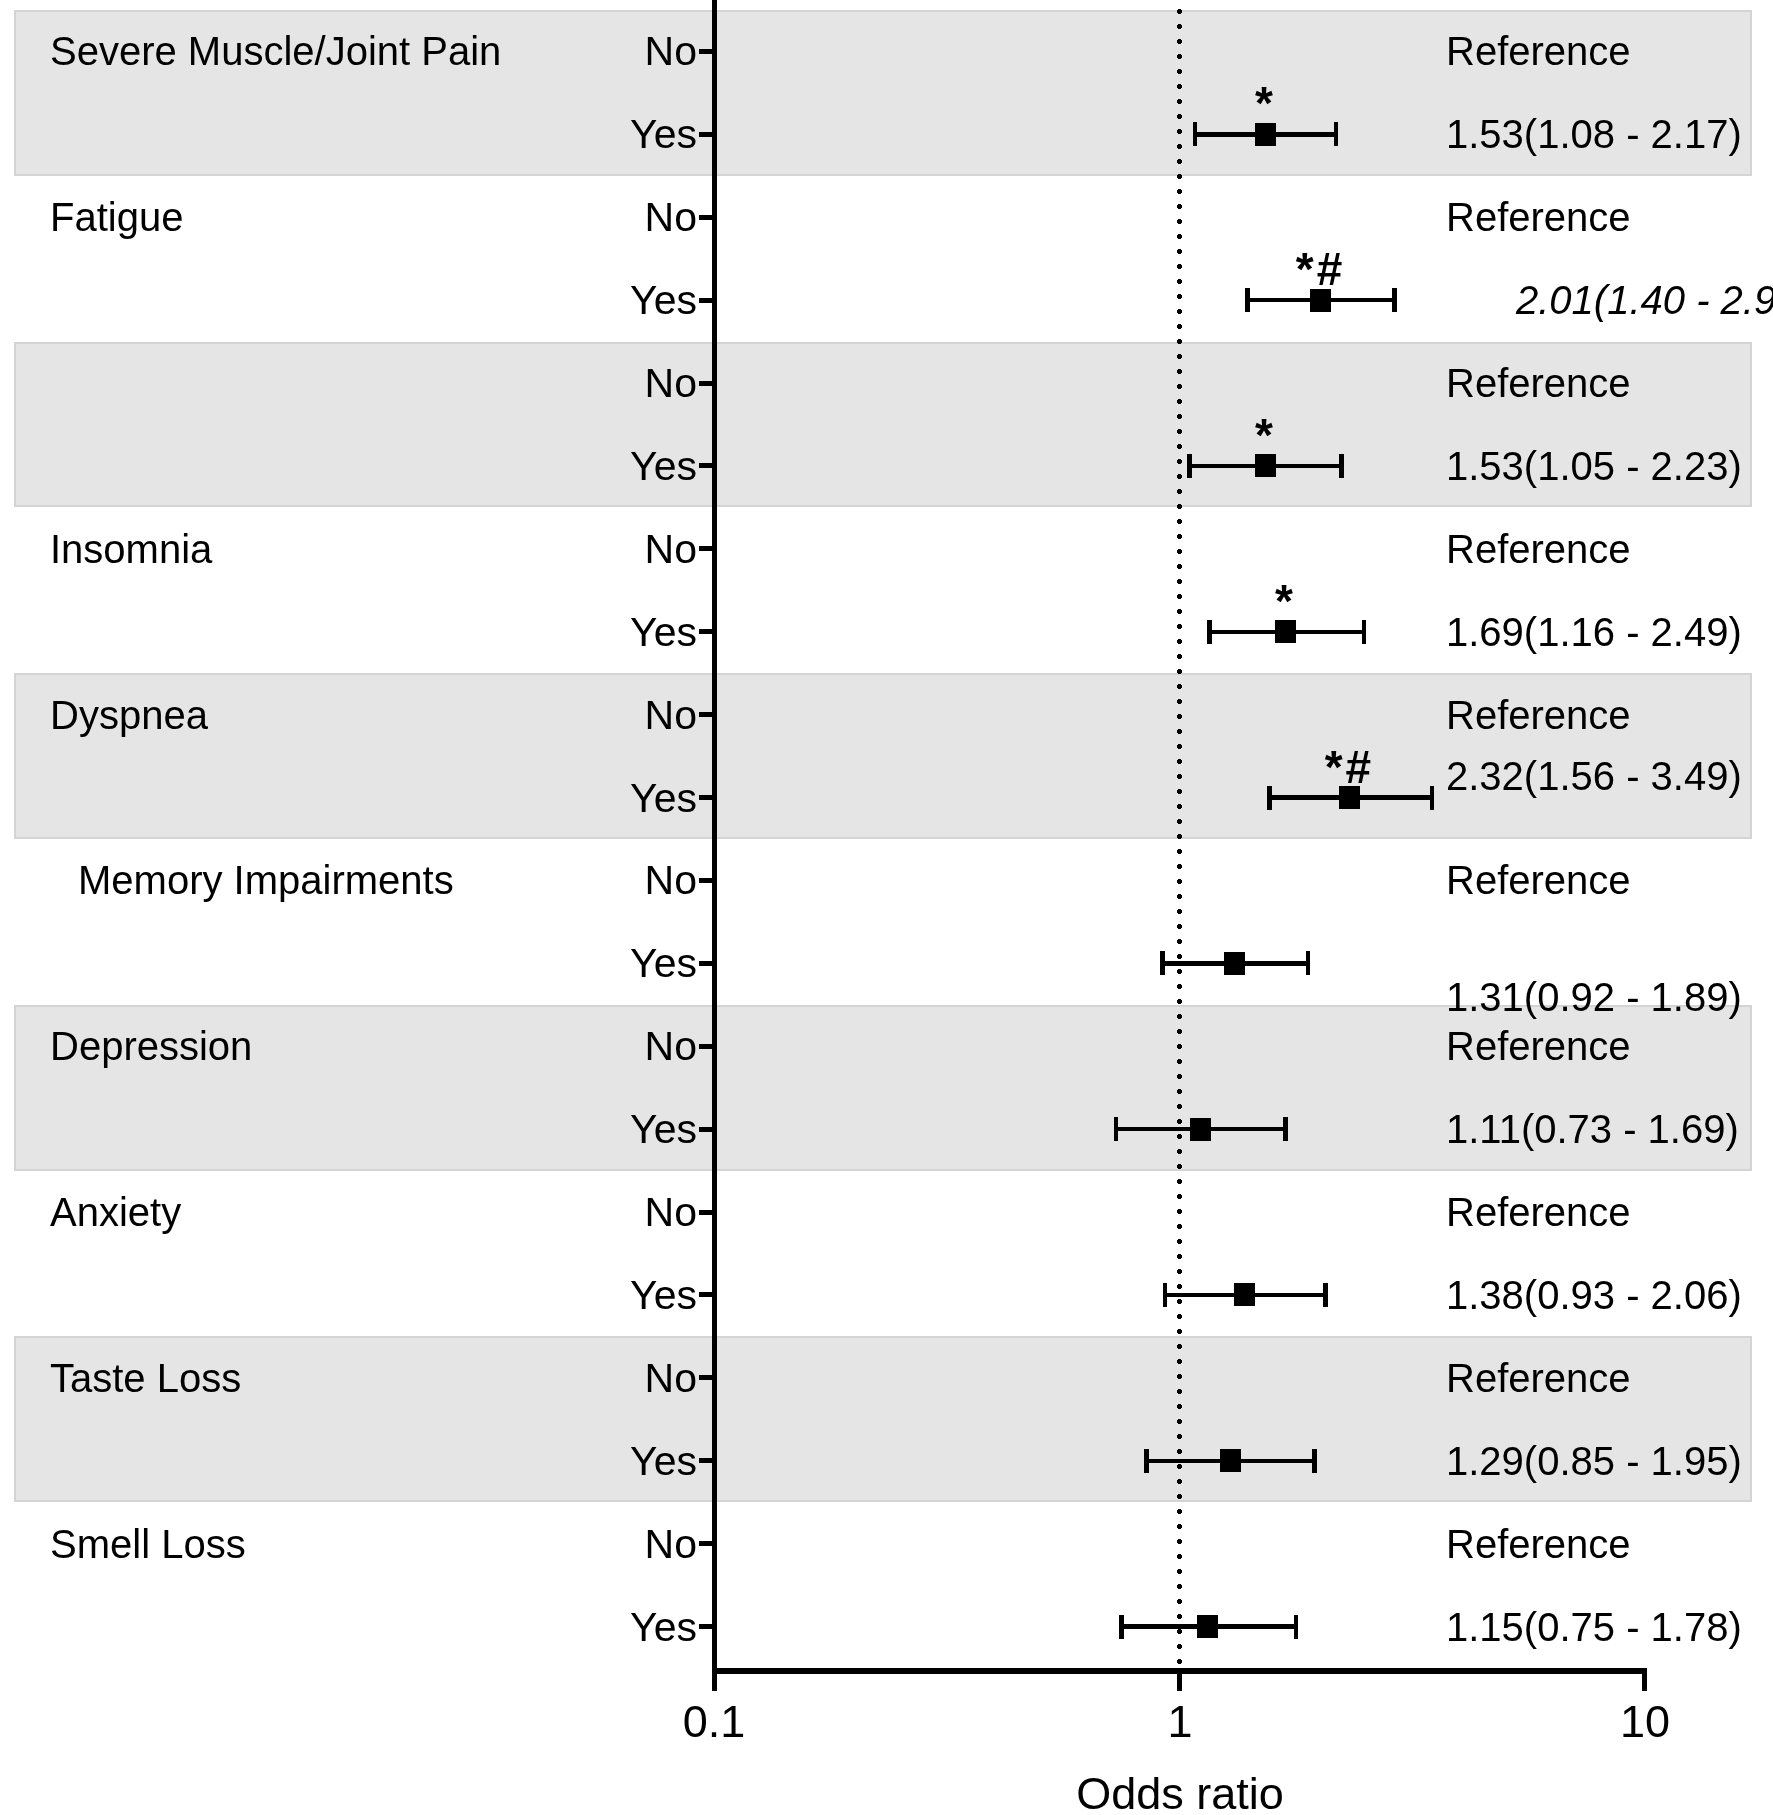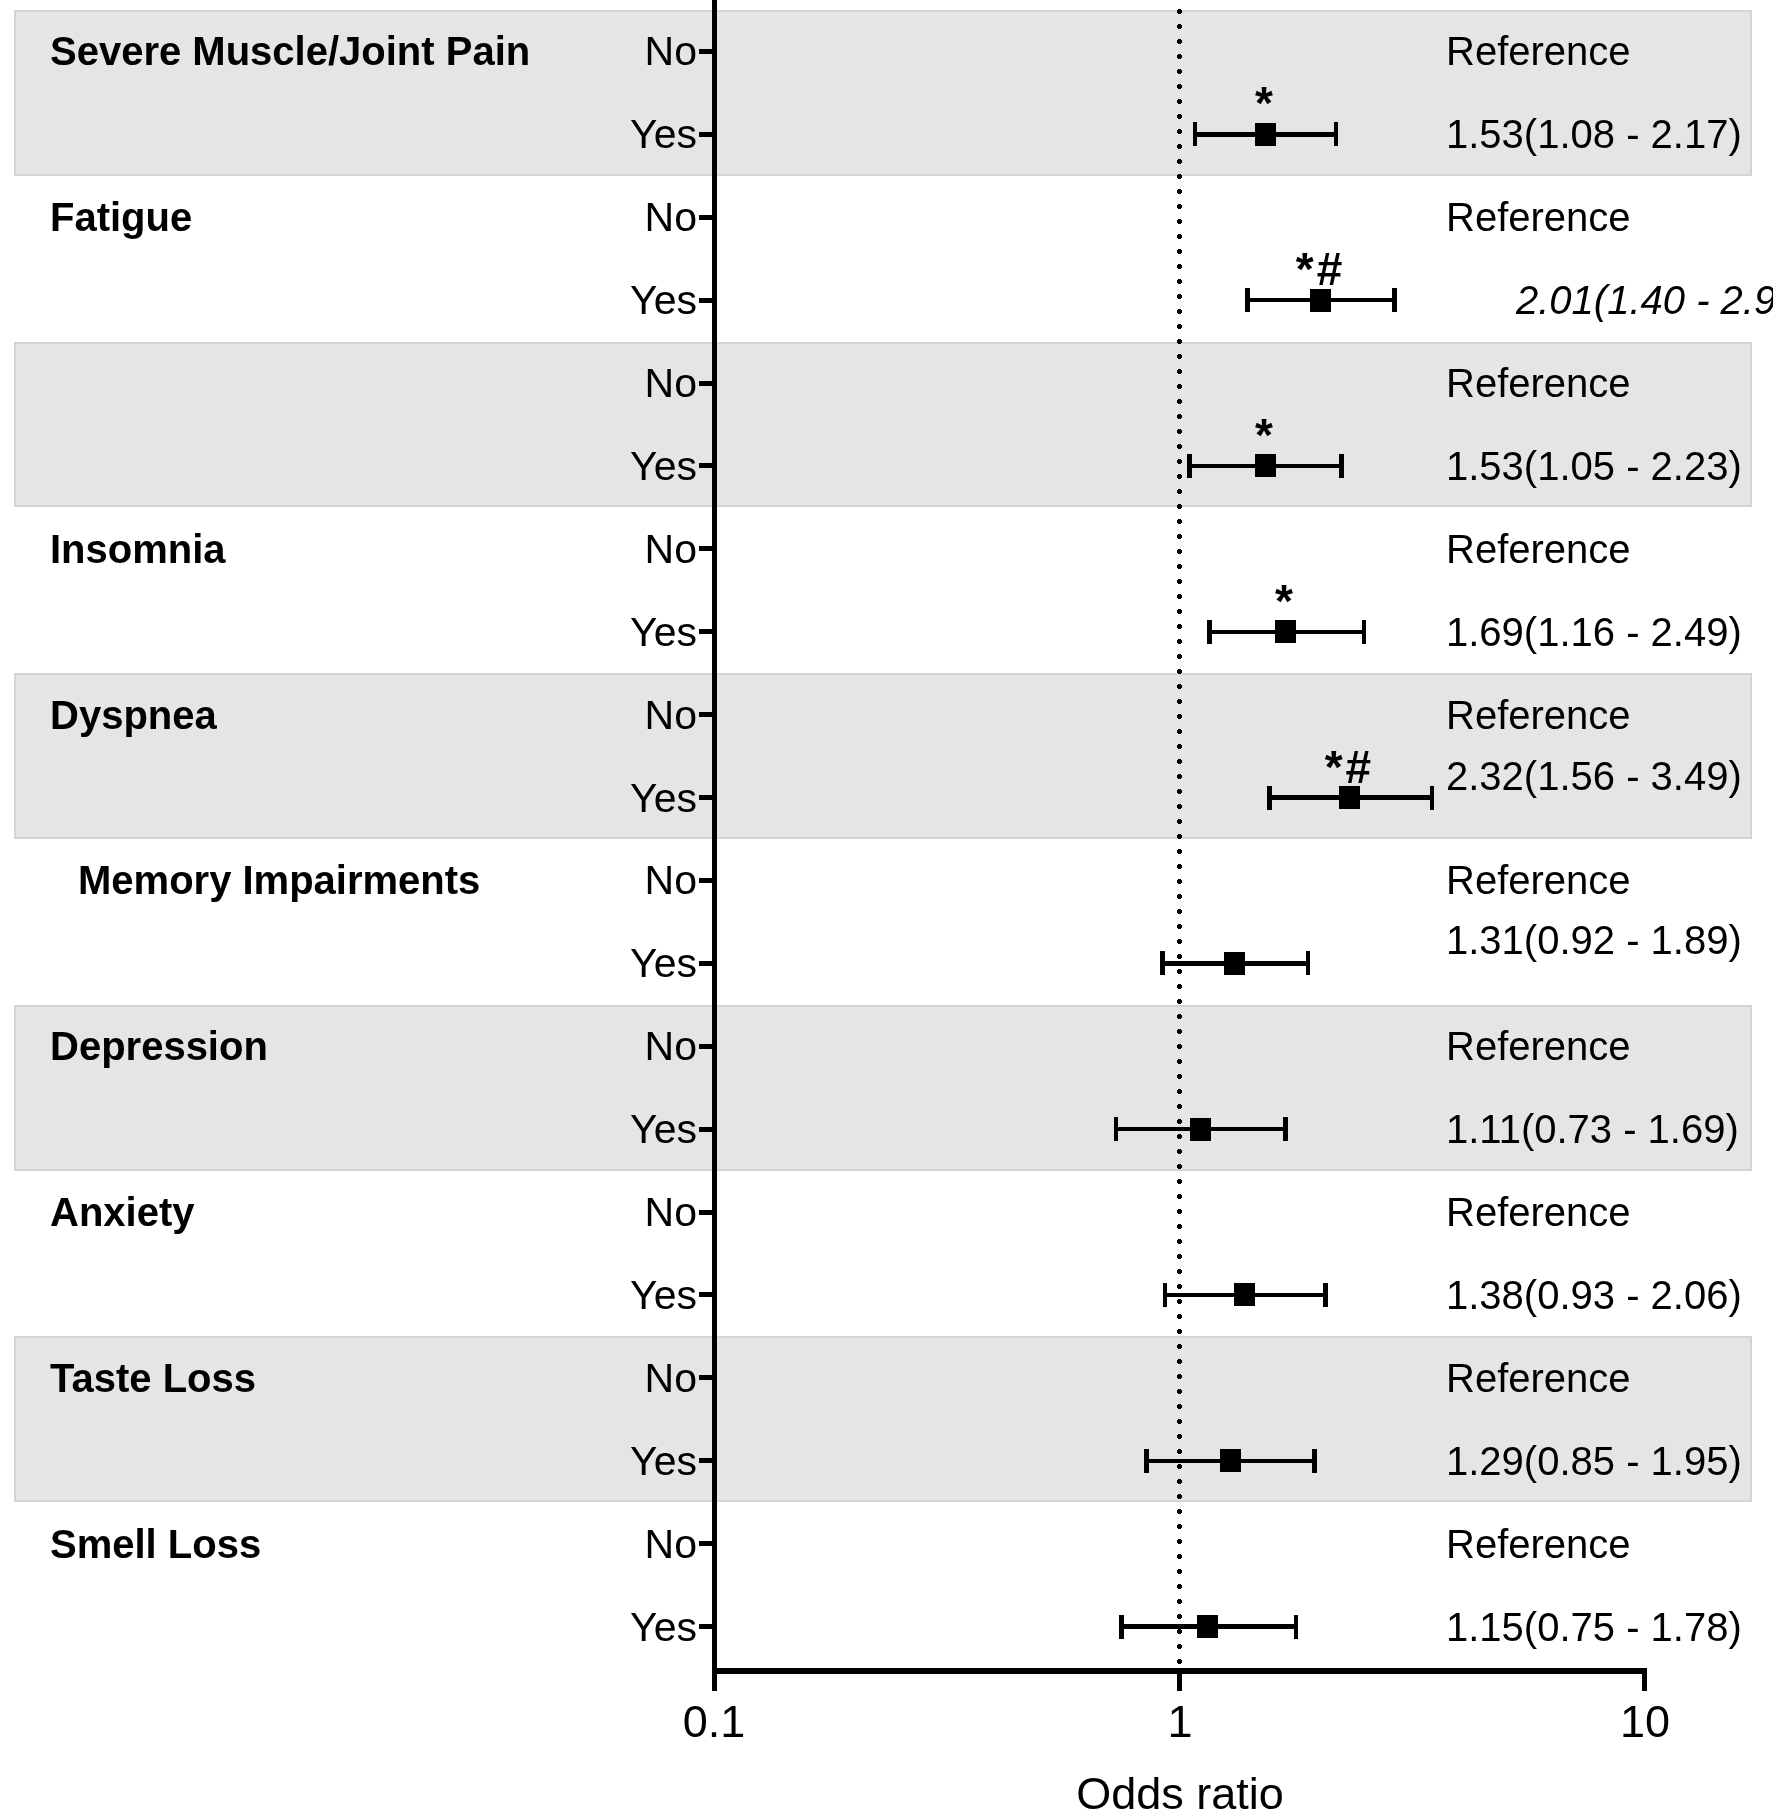--- a/index.html
+++ b/index.html
@@ -26,21 +26,21 @@
     background-size:5px 15px;
     background-position:center 4px;
     background-repeat:repeat-y;
   }
   .axis{position:absolute;background:#000;z-index:3;}
   .tick{position:absolute;background:#000;z-index:3;}
   .whisker{position:absolute;background:#000;z-index:4;}
   .square{position:absolute;background:#000;z-index:5;}
   .grp{
     position:absolute;z-index:6;
-    font-size:40px;font-weight:bold;line-height:1;white-space:nowrap;
+    font-size:40px;font-weight:normal;line-height:1;white-space:nowrap;
     transform:translateY(-50%);
   }
   .lvl{
     position:absolute;z-index:6;
     font-size:41px;line-height:1;white-space:nowrap;
     transform:translateY(-50%);
   }
   .val{
     position:absolute;z-index:6;
     font-size:40px;line-height:1;white-space:nowrap;
@@ -138,21 +138,21 @@
       <div class="whisker" style="left: 1267.1px; top: 785.55px; width: 4.5px; height: 24px;"></div>
       <div class="whisker" style="left: 1429.71px; top: 785.55px; width: 4.5px; height: 24px;"></div>
       <div class="square" style="left: 1338.95px; top: 786.05px; width: 21px; height: 23px;"></div>
       <div class="ann" style="left: 1349.45px; top: 742.55px;">*#</div>
       <div class="grp" style="left: 50px; top: 880.45px; margin-left: 28px;">Memory Impairments</div>
       <div class="tick" style="left: 699px; top: 877.95px; width: 13px; height: 5px;"></div>
       <div class="lvl" style="right: 1076px; top: 880.45px;">No</div>
       <div class="val" style="left: 1446px; top: 880.45px;">Reference</div>
       <div class="tick" style="left: 699px; top: 960.85px; width: 13px; height: 5px;"></div>
       <div class="lvl" style="right: 1076px; top: 963.35px;">Yes</div>
-      <div class="val" style="left: 1446px; top: 940px;">1.31(0.92 - 1.89)</div>
+      <div class="val" style="left: 1446px; top: 997px;">1.31(0.92 - 1.89)</div>
       <div class="whisker" style="left: 1162.66px; top: 961.15px; width: 145.393px; height: 4.5px;"></div>
       <div class="whisker" style="left: 1160.46px; top: 951.35px; width: 4.5px; height: 24px;"></div>
       <div class="whisker" style="left: 1305.85px; top: 951.35px; width: 4.5px; height: 24px;"></div>
       <div class="square" style="left: 1223.53px; top: 951.85px; width: 21px; height: 23px;"></div>
       <div class="grp" style="left: 50px; top: 1046.25px;">Depression</div>
       <div class="tick" style="left: 699px; top: 1043.75px; width: 13px; height: 5px;"></div>
       <div class="lvl" style="right: 1076px; top: 1046.25px;">No</div>
       <div class="val" style="left: 1446px; top: 1046.25px;">Reference</div>
       <div class="tick" style="left: 699px; top: 1126.65px; width: 13px; height: 5px;"></div>
       <div class="lvl" style="right: 1076px; top: 1129.15px;">Yes</div>

